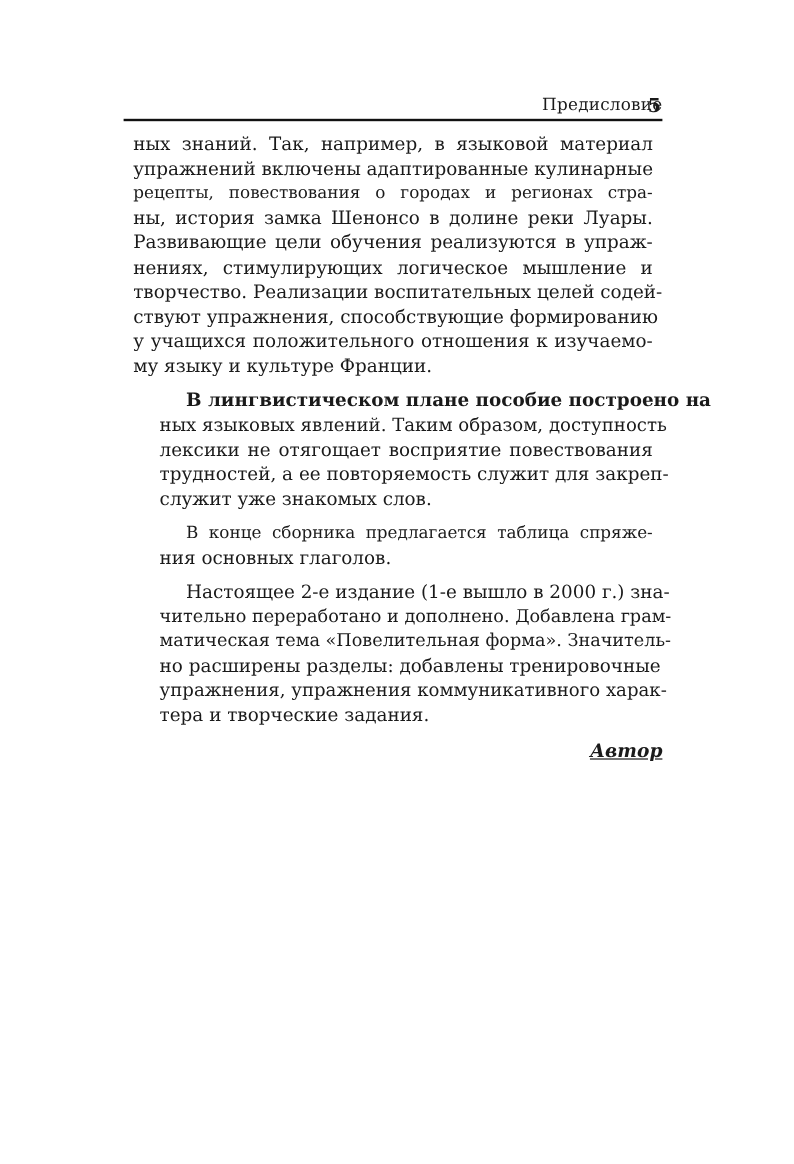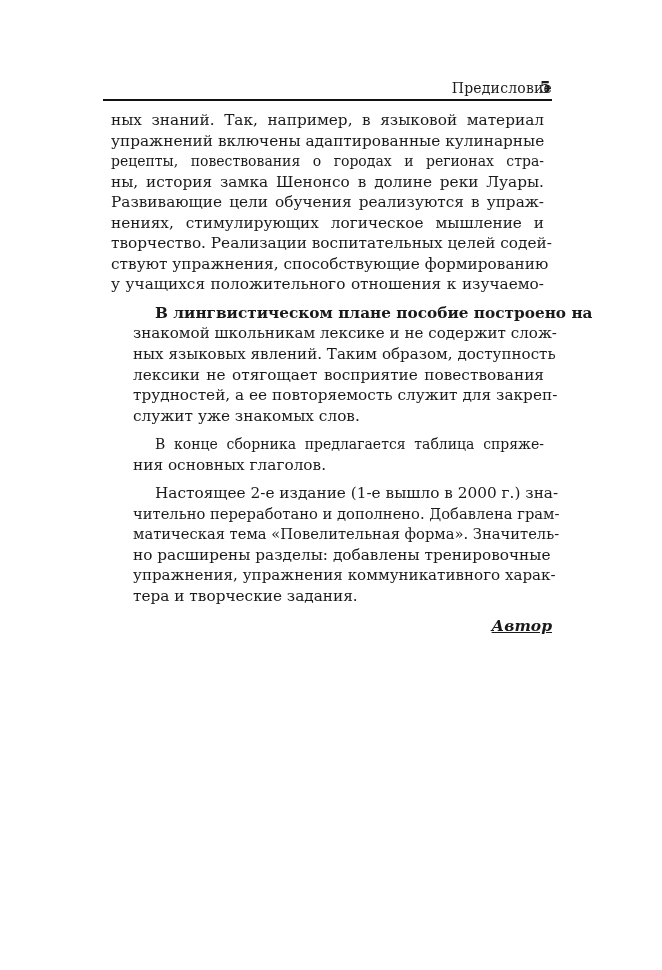--- a/index.html
+++ b/index.html
@@ -31,24 +31,24 @@
     <p>
       <span class="line" style="font-size: 15.3px;">ных знаний. Так, например, в языковой материал</span>
       <span class="line" style="font-size: 15.3px;">упражнений включены адаптированные кулинарные</span>
       <span class="line" style="font-size: 14px;">рецепты, повествования о городах и регионах стра-</span>
       <span class="line" style="font-size: 15.3px;">ны, история замка Шенонсо в долине реки Луары.</span>
       <span class="line" style="font-size: 15.3px;">Развивающие цели обучения реализуются в упраж-</span>
       <span class="line" style="font-size: 15.3px;">нениях, стимулирующих логическое мышление и</span>
       <span class="line" style="font-size: 15.3px;">творчество. Реализации воспитательных целей содей-</span>
       <span class="line" style="font-size: 15.3px;">ствуют упражнения, способствующие формированию</span>
       <span class="line" style="font-size: 15.3px;">у учащихся положительного отношения к изучаемо-</span>
+      <span class="line last" style="font-size: 15.3px;">му языку и культуре Франции.</span>
     </p>
     <p class="indent">
       <span class="line" style="padding-left: 22px; font-size: 15.3px; font-weight: bold;">В лингвистическом плане пособие построено на</span>
-      <span class="line" style="font-size: 15.1px;">знакомой школьникам лексике и не содержит слож-</span>
       <span class="line" style="font-size: 15.1px;">ных языковых явлений. Таким образом, доступность</span>
       <span class="line" style="font-size: 15.3px;">лексики не отягощает восприятие повествования</span>
       <span class="line" style="font-size: 15.3px;">трудностей, а ее повторяемость служит для закреп-</span>
       <span class="line last" style="font-size: 15.3px;">служит уже знакомых слов.</span>
     </p>
     <p class="indent">
       <span class="line" style="padding-left: 22px; font-size: 14px;">В конце сборника предлагается таблица спряже-</span>
       <span class="line last" style="font-size: 15.3px;">ния основных глаголов.</span>
     </p>
     <p class="indent">

